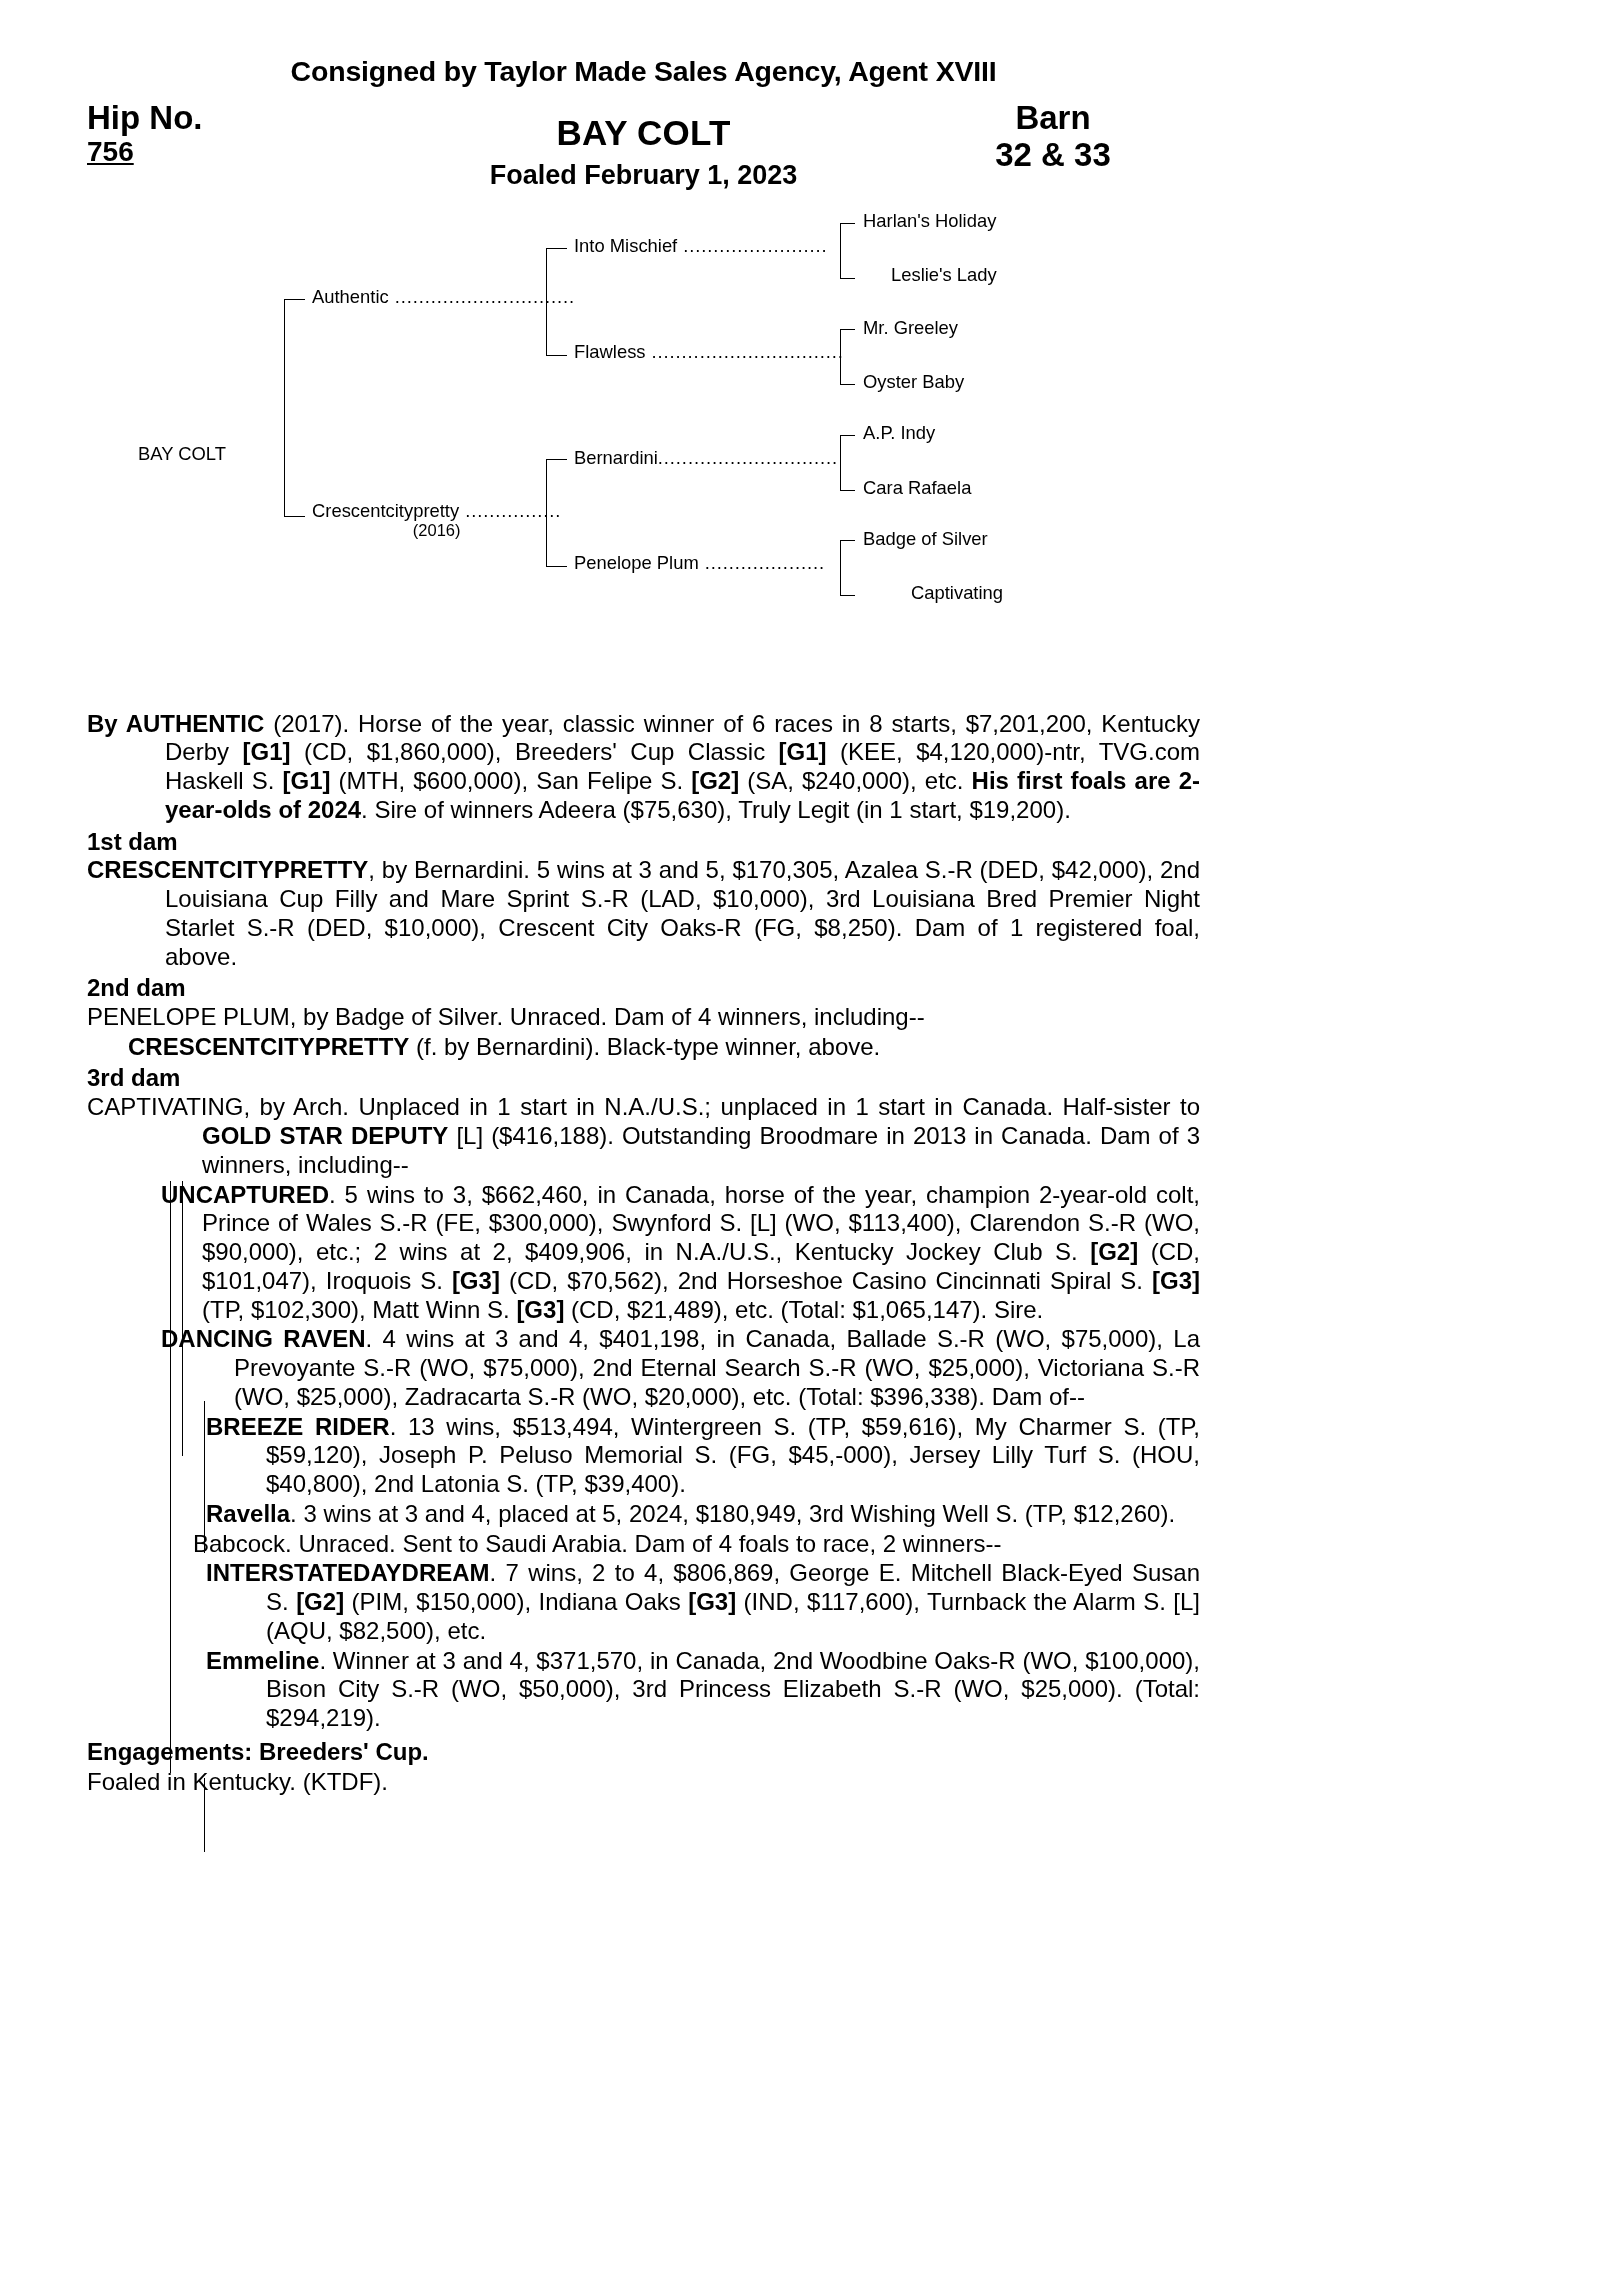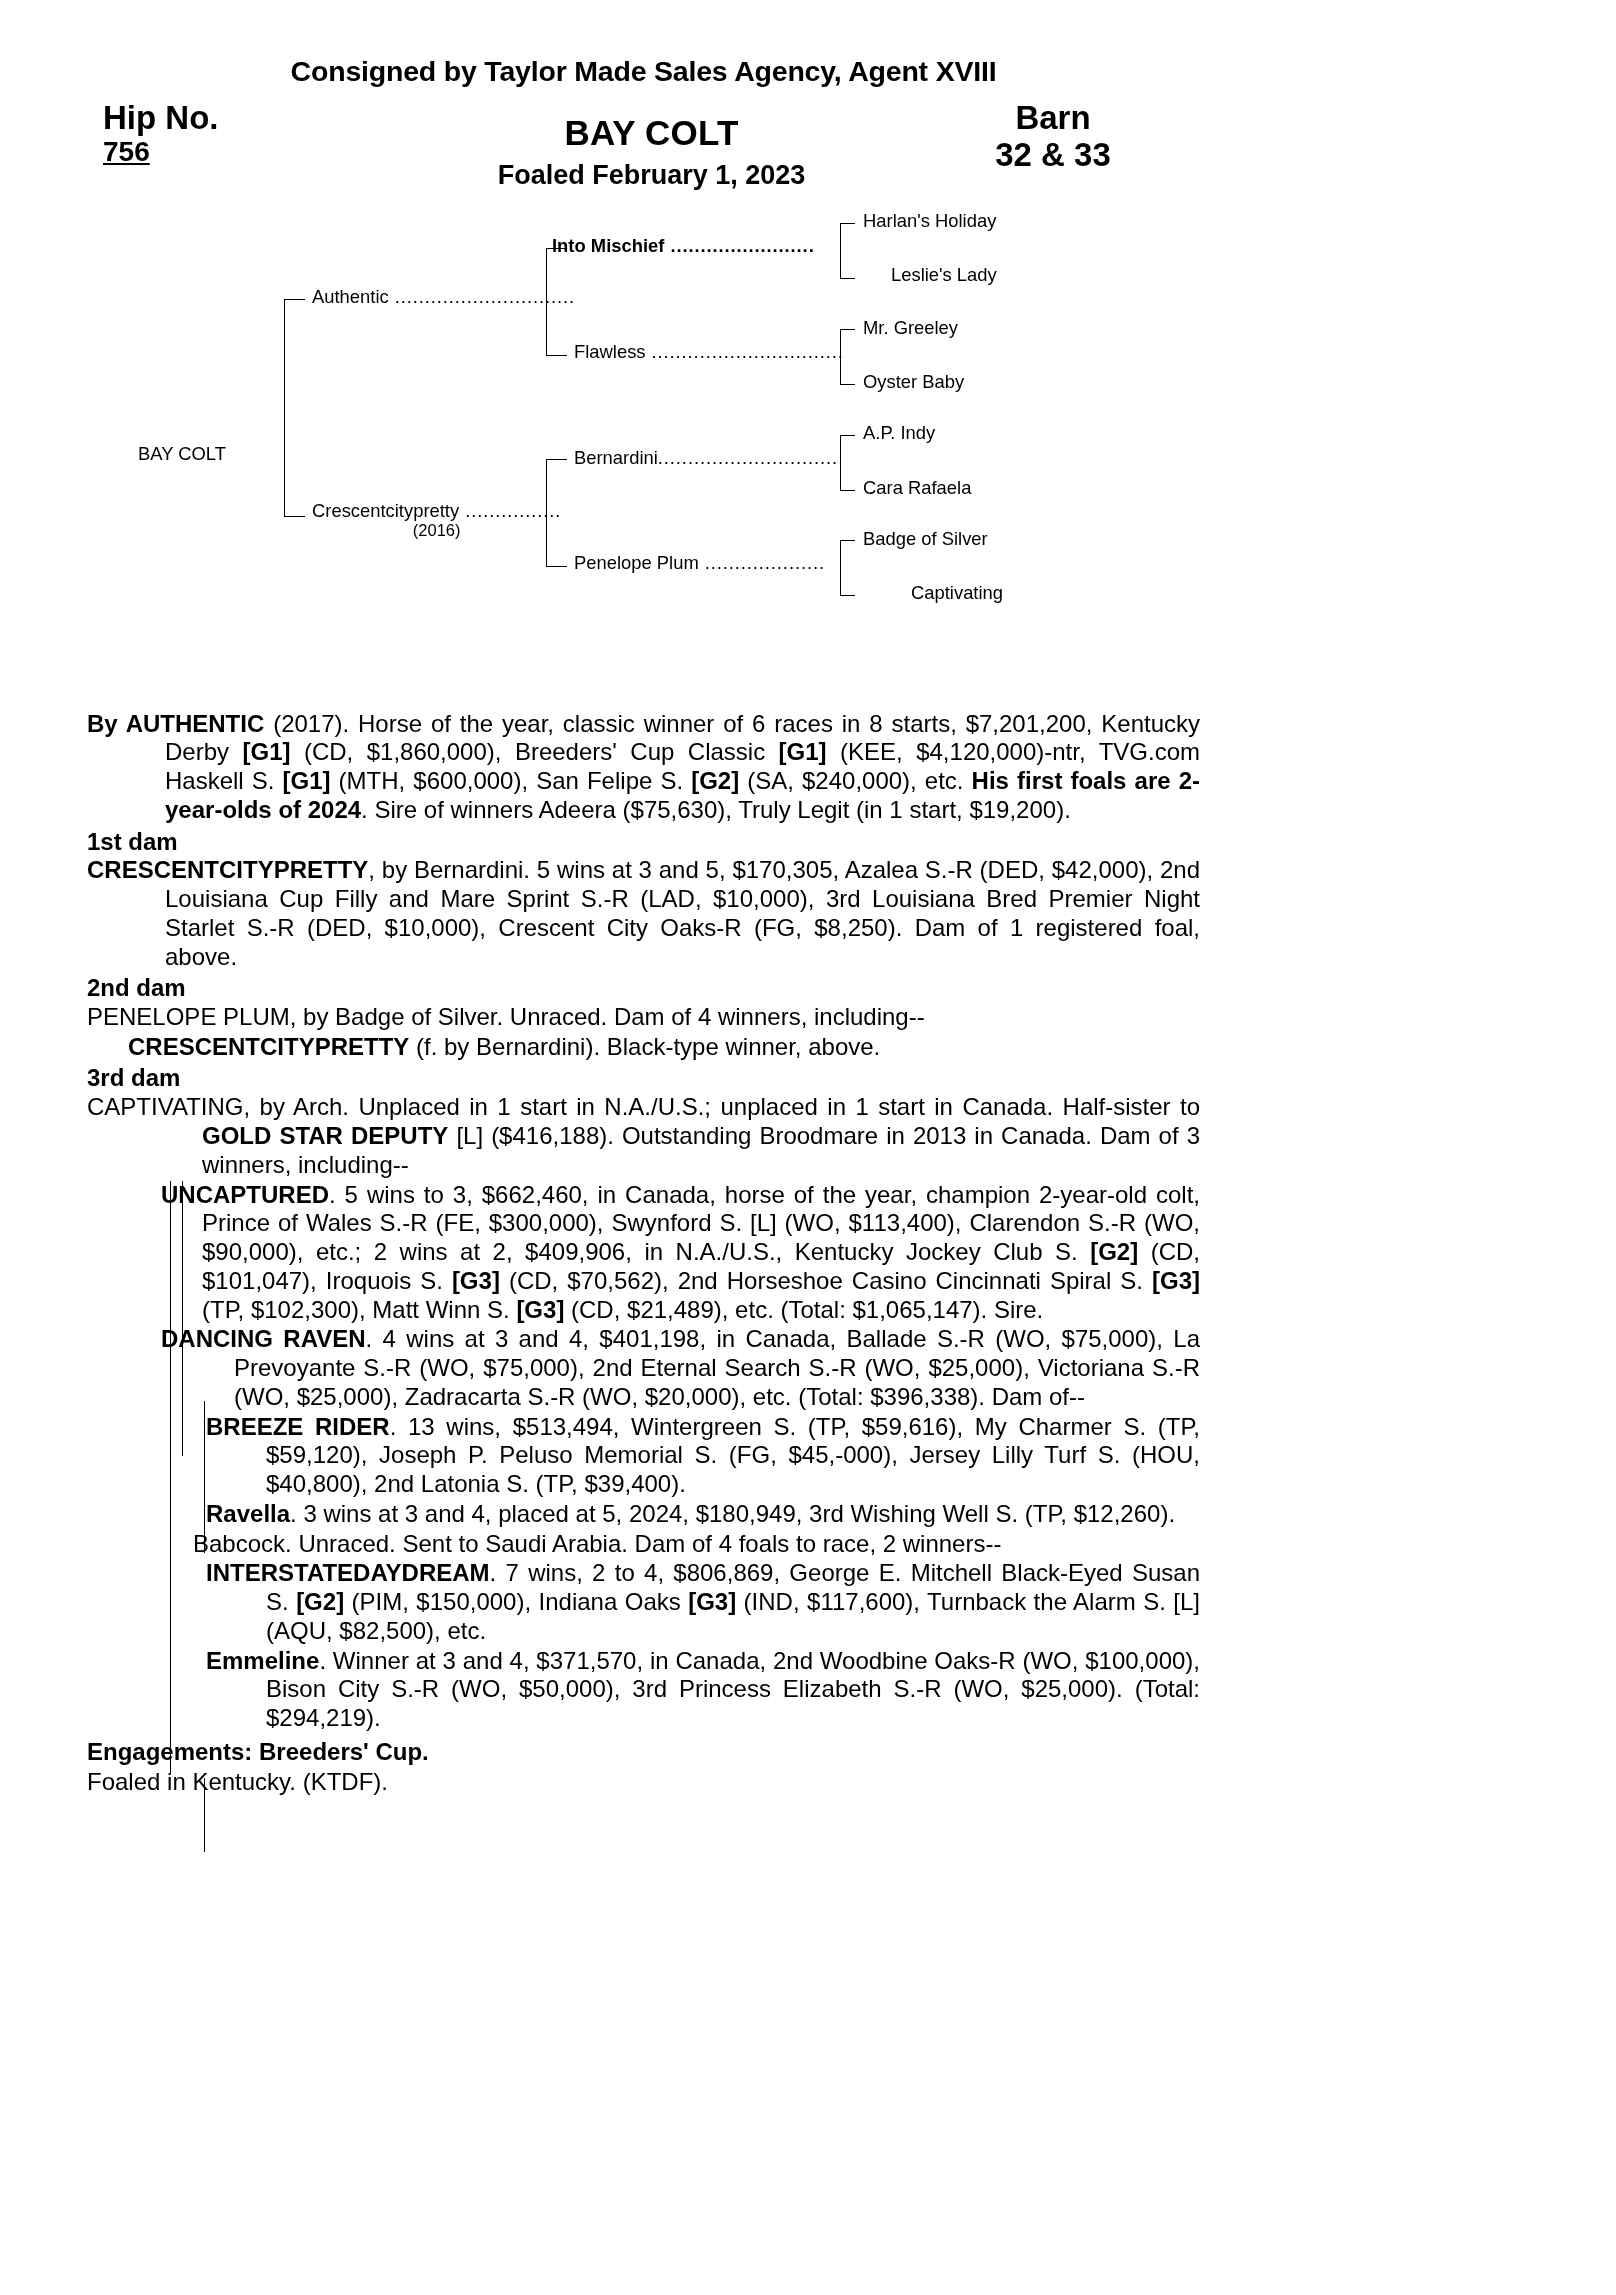--- a/index.html
+++ b/index.html
@@ -27,21 +27,20 @@
     letter-spacing: -0.2px;
     margin: 0 0 12px 0;
   }
   .header-row {
     display: flex;
     align-items: flex-start;
     justify-content: space-between;
   }
   .hip-block {
     width: 294px;
-    margin-left: 16px;
   }
   .hip-label {
     font-size: 33px;
     font-weight: bold;
     line-height: 1.08;
   }
   .hip-number {
     font-size: 28px;
     font-weight: bold;
     line-height: 1.15;
@@ -188,21 +187,21 @@
     </div>
 
     <div class="ped-name" style="left:225px; top:292px;">
       <span>Crescentcitypretty</span><span class="dots"> ................</span>
       <span class="ped-sub">(2016)</span>
     </div>
 
     <div class="brk brk-v" style="left:459px; top:39px; width:20px; height:106px;"></div>
     <div class="brk brk-v" style="left:459px; top:250px; width:20px; height:106px;"></div>
 
-    <div class="ped-name" style="left:465px; top:27.5px;font-weight:bold;">
+    <div class="ped-name" style="left:487px; top:27.5px;">
       <span>Into Mischief</span><span class="dots"> ........................</span>
     </div>
     <div class="ped-name" style="left:487px; top:133px;">
       <span>Flawless</span><span class="dots"> ................................</span>
     </div>
     <div class="ped-name" style="left:487px; top:239px;">
       <span>Bernardini</span><span class="dots">..............................</span>
     </div>
     <div class="ped-name" style="left:487px; top:344px;">
       <span>Penelope Plum</span><span class="dots"> ....................</span>

